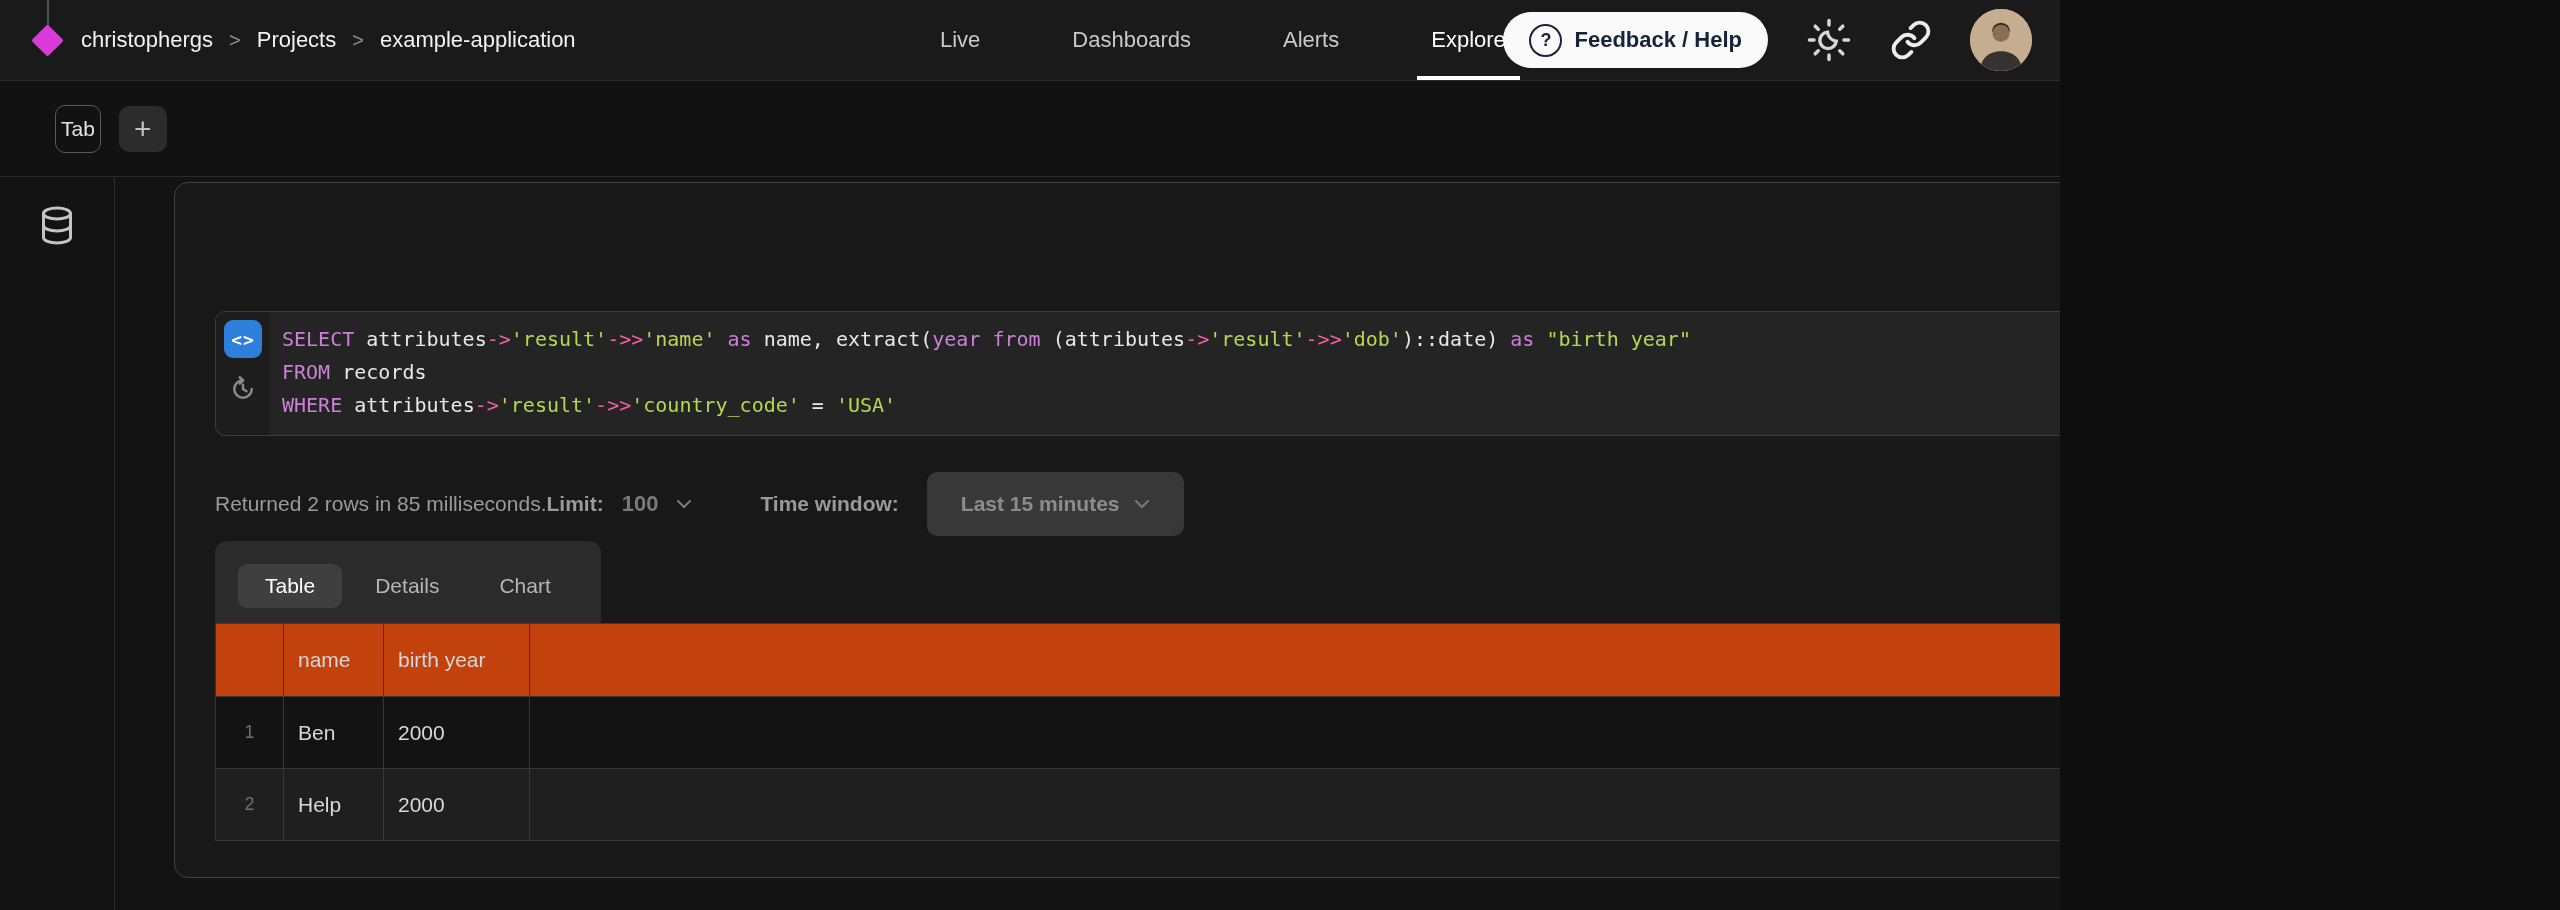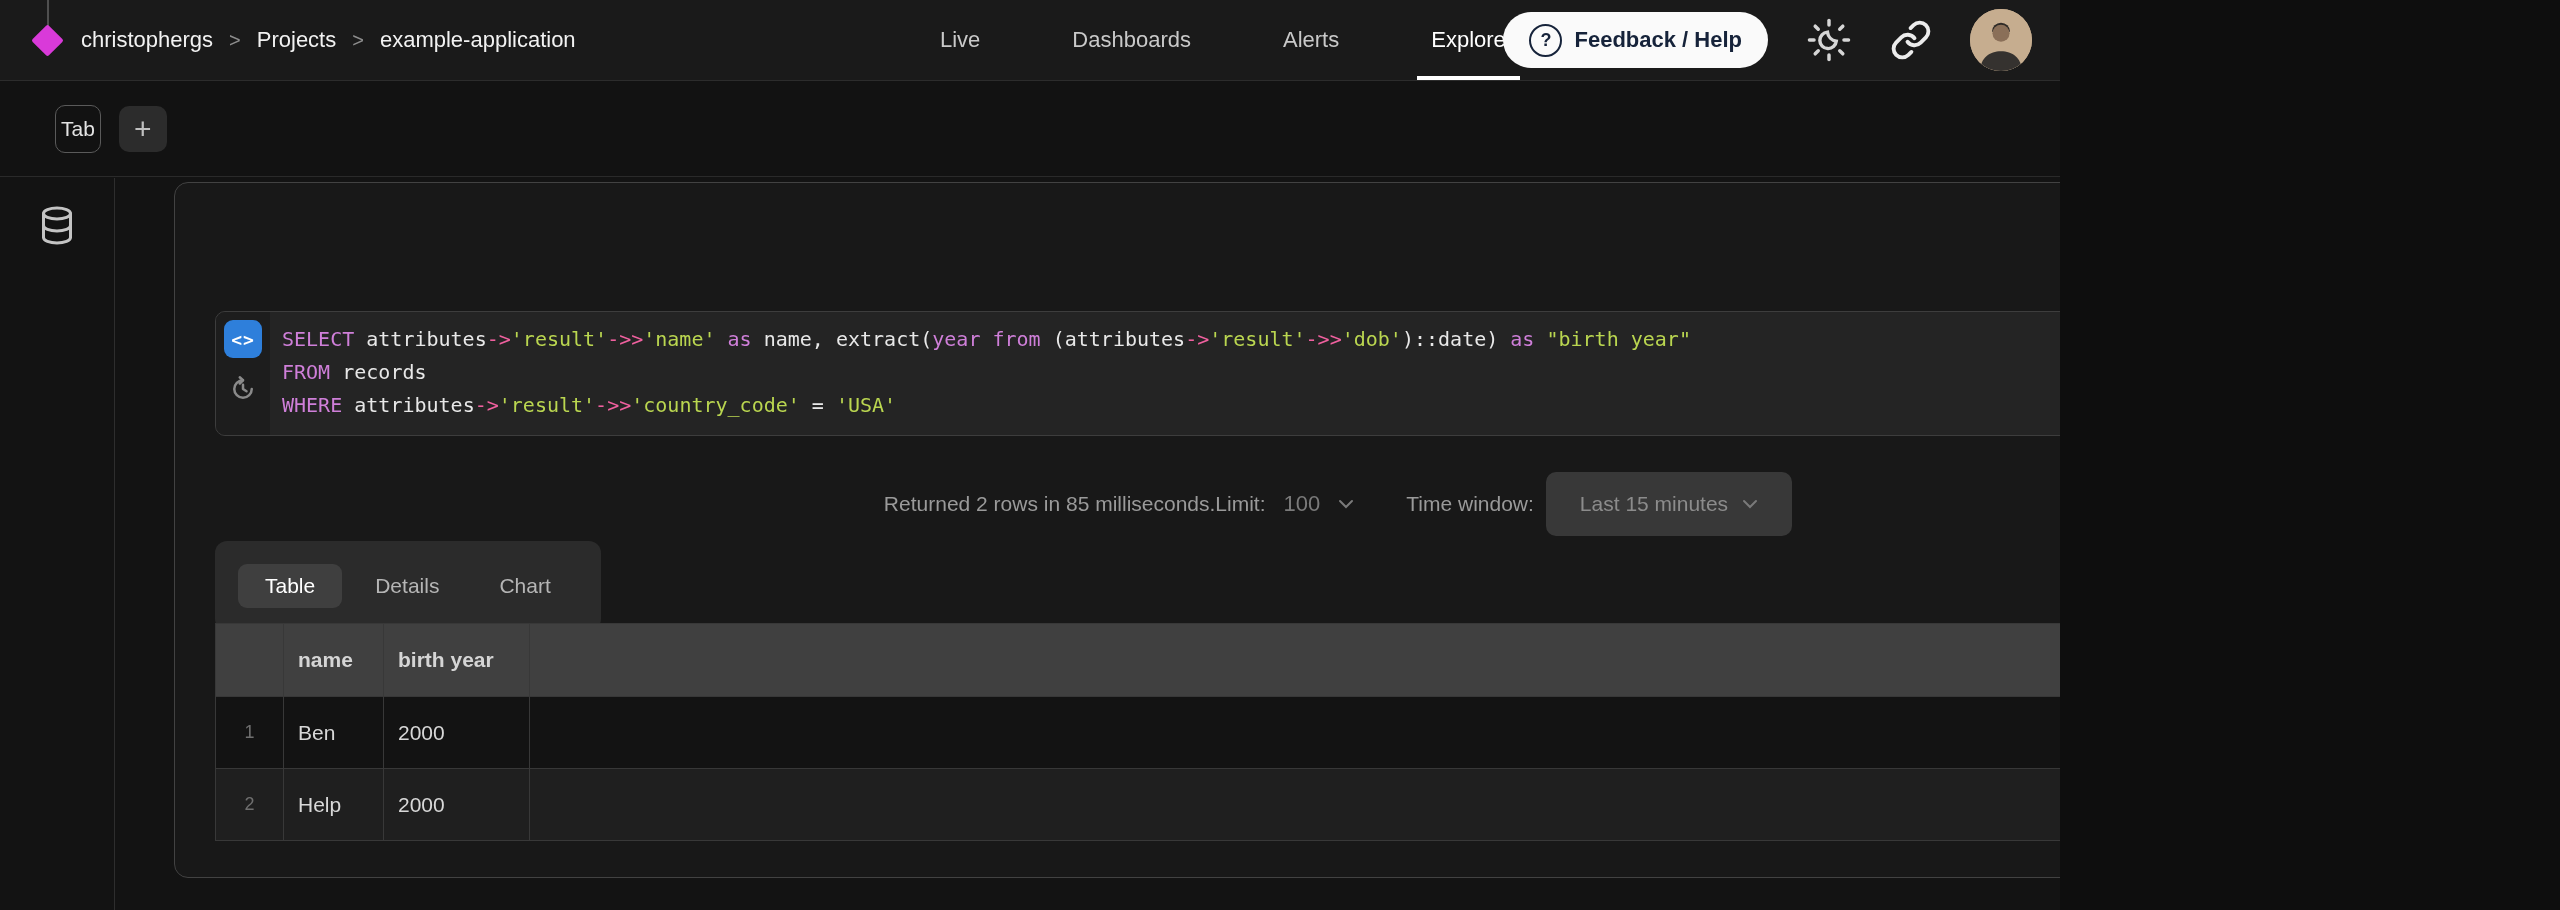--- a/index.html
+++ b/index.html
@@ -59,40 +59,40 @@
             font-size:18px;font-weight:700;cursor:pointer;letter-spacing:1px;}
   .history-btn{margin-top:14px;width:34px;height:34px;display:flex;align-items:center;justify-content:center;
                color:#8a8a8a;cursor:pointer;}
   .sql-code{position:absolute;left:66px;top:11px;right:74px;font-family:"DejaVu Sans Mono",monospace;
             font-size:20px;line-height:33px;white-space:pre;cursor:text;}
   .tok-kw{color:#cf7fd9}.tok-op{color:#f0609f}.tok-str{color:#bad650}.tok-pl{color:#e8e8e8}
   .run-btn{position:absolute;right:12px;bottom:16px;width:42px;height:42px;background:#2e7fdb;border-radius:10px;
            display:flex;align-items:center;justify-content:center;cursor:pointer;}
 
   .meta-row{position:absolute;left:40px;top:288px;width:2246px;height:66px;display:flex;
-            align-items:center;justify-content:center;}
+            align-items:center;justify-content:flex-start;}
   .status-text{font-size:21px;color:#9a9a9a;}
-  .meta-right{display:flex;align-items:center;gap:12px;}
+  .meta-right{display:flex;align-items:center;gap:28px;font-weight:bold;}
   .limit-group{display:flex;align-items:center;gap:18px;cursor:pointer;}
   .meta-label{font-size:21px;color:#9a9a9a;}
   .limit-value{font-size:22px;color:#7a7a7a;}
   .tw-label{margin-left:40px;}
   .tw-btn{display:flex;align-items:center;gap:14px;height:64px;padding:0 34px;background:#383838;
           border-radius:10px;color:#8c8c8c;font-size:21px;cursor:pointer;}
   .chev{color:#7a7a7a;display:flex;align-items:center;}
 
   .view-tabs{position:absolute;left:40px;top:358px;display:inline-flex;background:#2b2b2b;
              border-radius:12px;padding:23px;gap:6px;}
   .view-tab{padding:10px 27px;font-size:21px;color:#b5b5b5;border-radius:9px;cursor:pointer;}
   .view-tab.active{background:#3f3f3f;color:#ffffff;}
 
   .results-table{position:absolute;left:40px;top:440px;width:2246px;border-collapse:collapse;
                  font-size:21px;color:#d8d8d8;}
   .results-table th,.results-table td{border:1px solid #383838;padding:0 0 0 14px;text-align:left;}
-  .results-table th{height:72px;background:#404040;font-weight:700;color:#d5d5d5;}
+  .results-table th{height:72px;background:#c2410c;font-weight:400;color:#d5d5d5;}
   .results-table td{height:71px;}
   .results-table td.rownum{text-align:center;padding:0;color:#6f6f6f;font-size:18px;}
   .trow-odd{background:#131313;}
   .trow-even{background:#1f1f1f;}
 
   svg{display:block;}
 </style>
 </head>
 <body>
 

